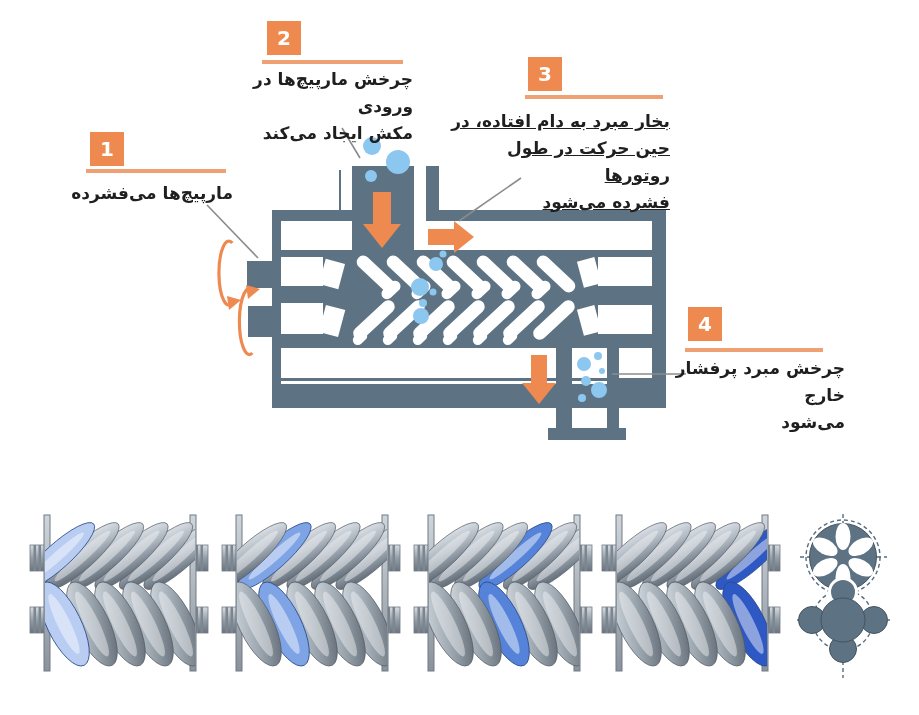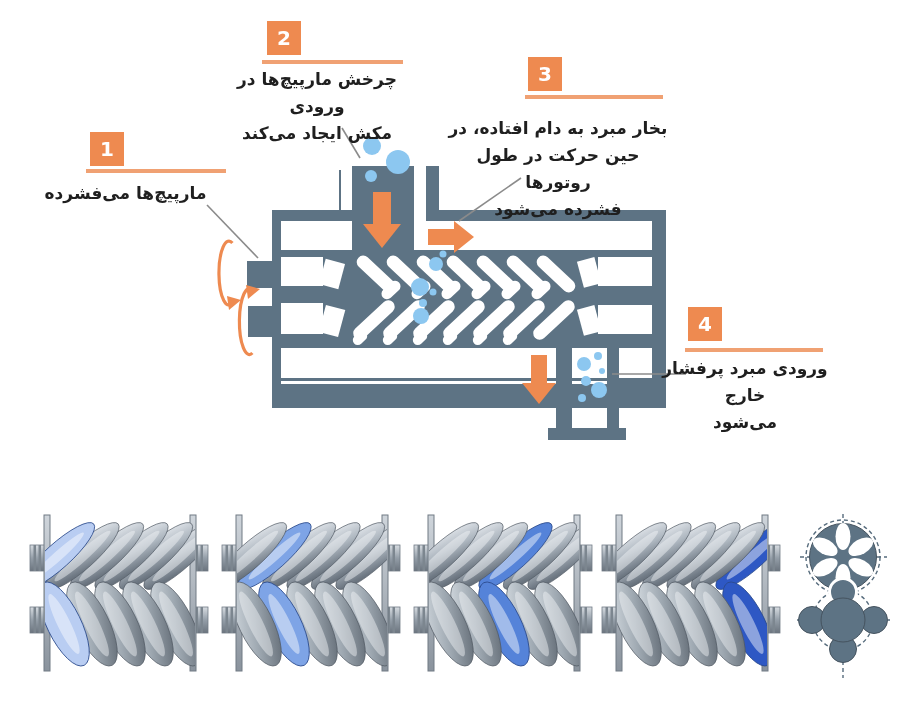--- a/index.html
+++ b/index.html
@@ -6,28 +6,28 @@
     --housing:#5d7384; --accent:#ee8a50; --accent-light:#f0a173;
     --bubble:#8cc7f0; --connector:#8b8b8b; --ink:#1f1f1f;
   }
   html,body{margin:0;padding:0;background:#ffffff;}
   .canvas{position:relative;width:919px;height:715px;background:#ffffff;overflow:hidden;
           font-family:"DejaVu Sans",sans-serif;}
   .diagram-svg{position:absolute;left:0;top:0;}
   .badge{position:absolute;width:34px;height:34px;background:var(--accent);color:#ffffff;
          font-size:20px;font-weight:bold;display:flex;align-items:center;justify-content:center;}
   .rule{position:absolute;height:4px;background:var(--accent-light);}
-  .step-text{position:absolute;text-align:center;font-size:17px;line-height:1.58;font-weight:bold;
+  .step-text{position:absolute;text-align:right;font-size:17px;line-height:1.58;font-weight:bold;
              color:var(--ink);white-space:pre-line;direction:rtl;unicode-bidi:embed;}
   #badge-1{left:90px;top:132px;}  #rule-1{left:86px;top:169px;width:140px;}
   #text-1{left:18px;top:180px;width:215px;}
   #badge-2{left:267px;top:21px;}  #rule-2{left:262px;top:60px;width:141px;}
   #text-2{left:221px;top:66px;width:192px;}
   #badge-3{left:528px;top:57px;}  #rule-3{left:525px;top:95px;width:138px;}
-  #text-3{left:446px;top:115px;width:224px;}
+  #text-3{left:446px;top:108px;width:224px;text-decoration:underline;}
   #badge-4{left:688px;top:307px;} #rule-4{left:685px;top:348px;width:138px;}
   #text-4{left:645px;top:355px;width:200px;}
 </style>
 </head>
 <body>
 
 <div class="canvas">
 
   <svg class="diagram-svg" width="919" height="715" viewBox="0 0 919 715">
     <defs>
@@ -386,16 +386,16 @@
   <div class="step">
     <div class="badge" id="badge-3">3</div>
     <div class="rule" id="rule-3"></div>
     <div class="step-text" id="text-3">بخار مبرد به دام افتاده، در
 حین حرکت در طول روتورها
 فشرده می‌شود</div>
   </div>
   <div class="step">
     <div class="badge" id="badge-4">4</div>
     <div class="rule" id="rule-4"></div>
-    <div class="step-text" id="text-4">ورودی مبرد پرفشار خارج
+    <div class="step-text" id="text-4">چرخش مبرد پرفشار خارج
 می‌شود</div>
   </div>
 </div>
 
 </body></html>

